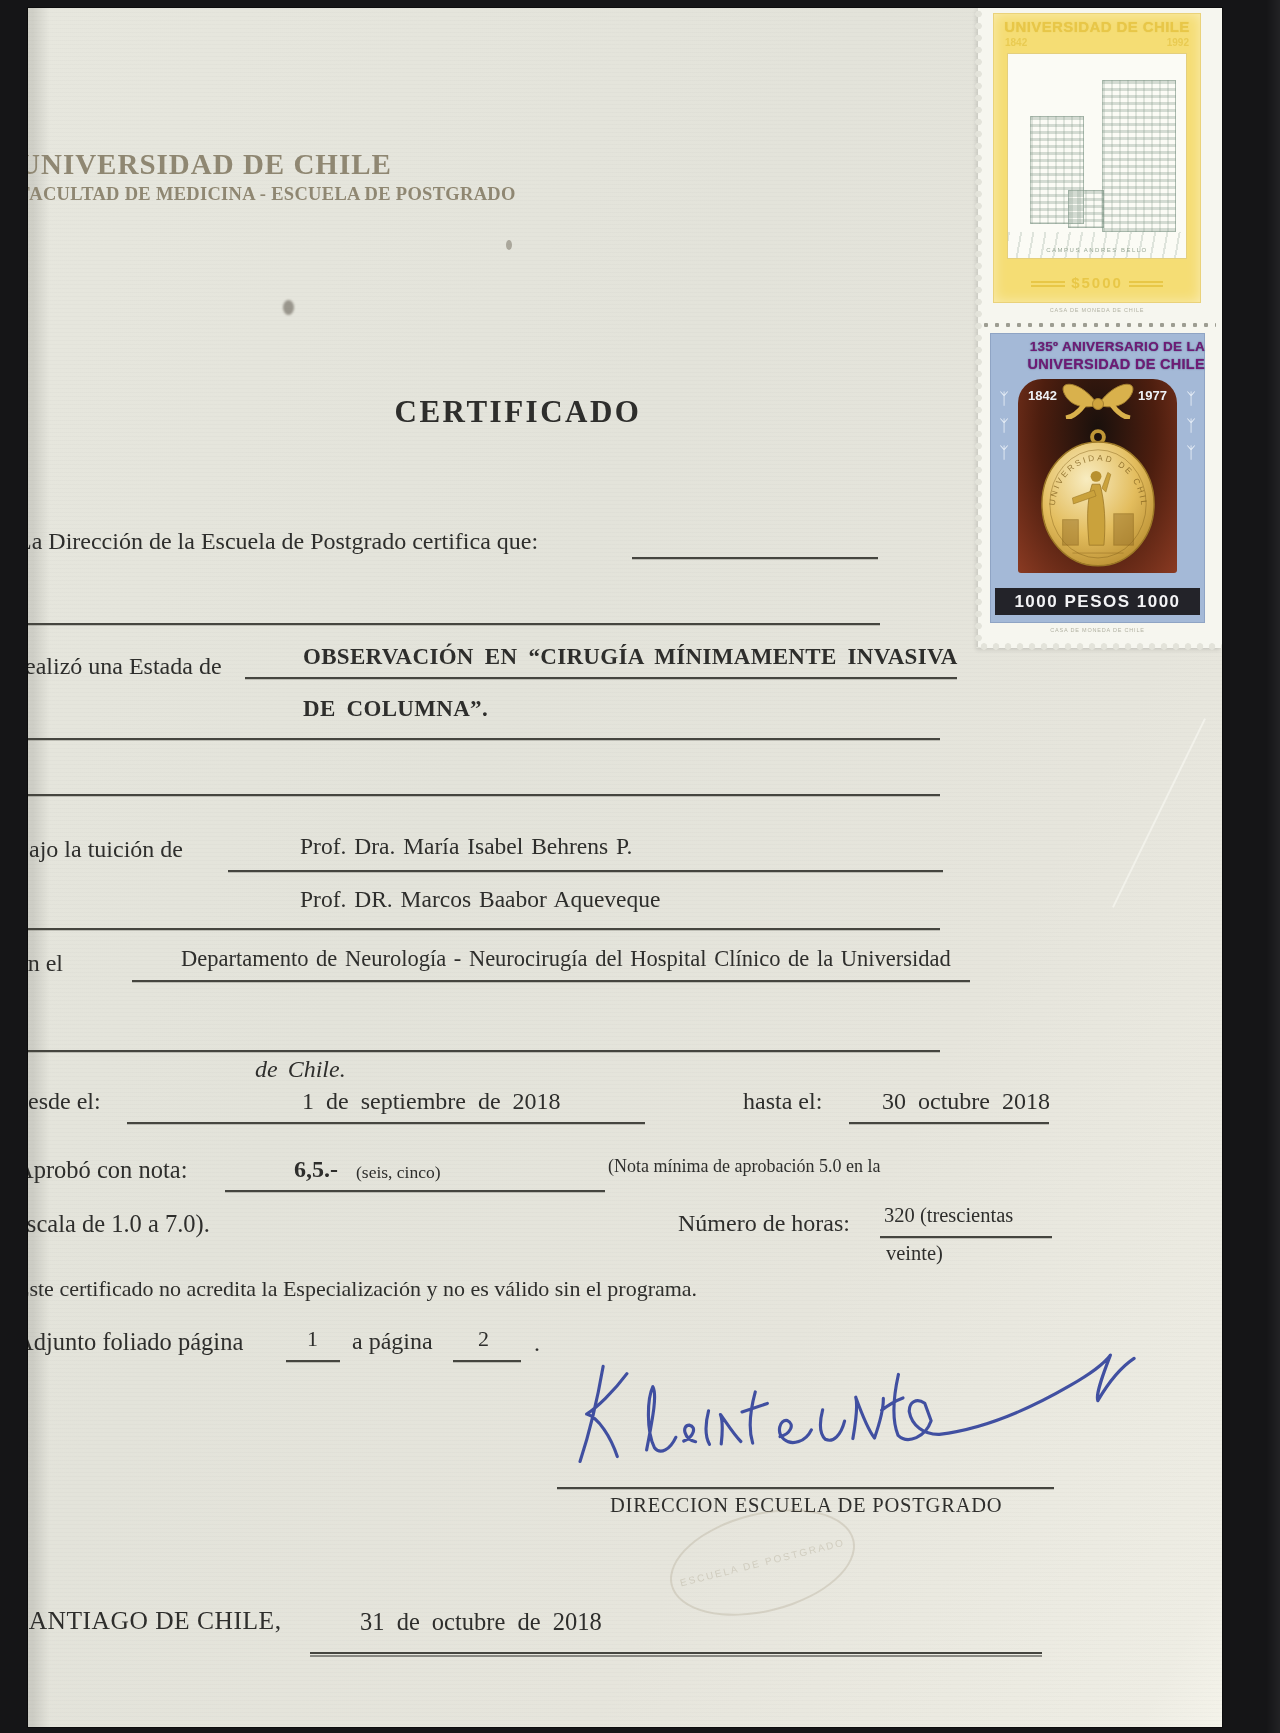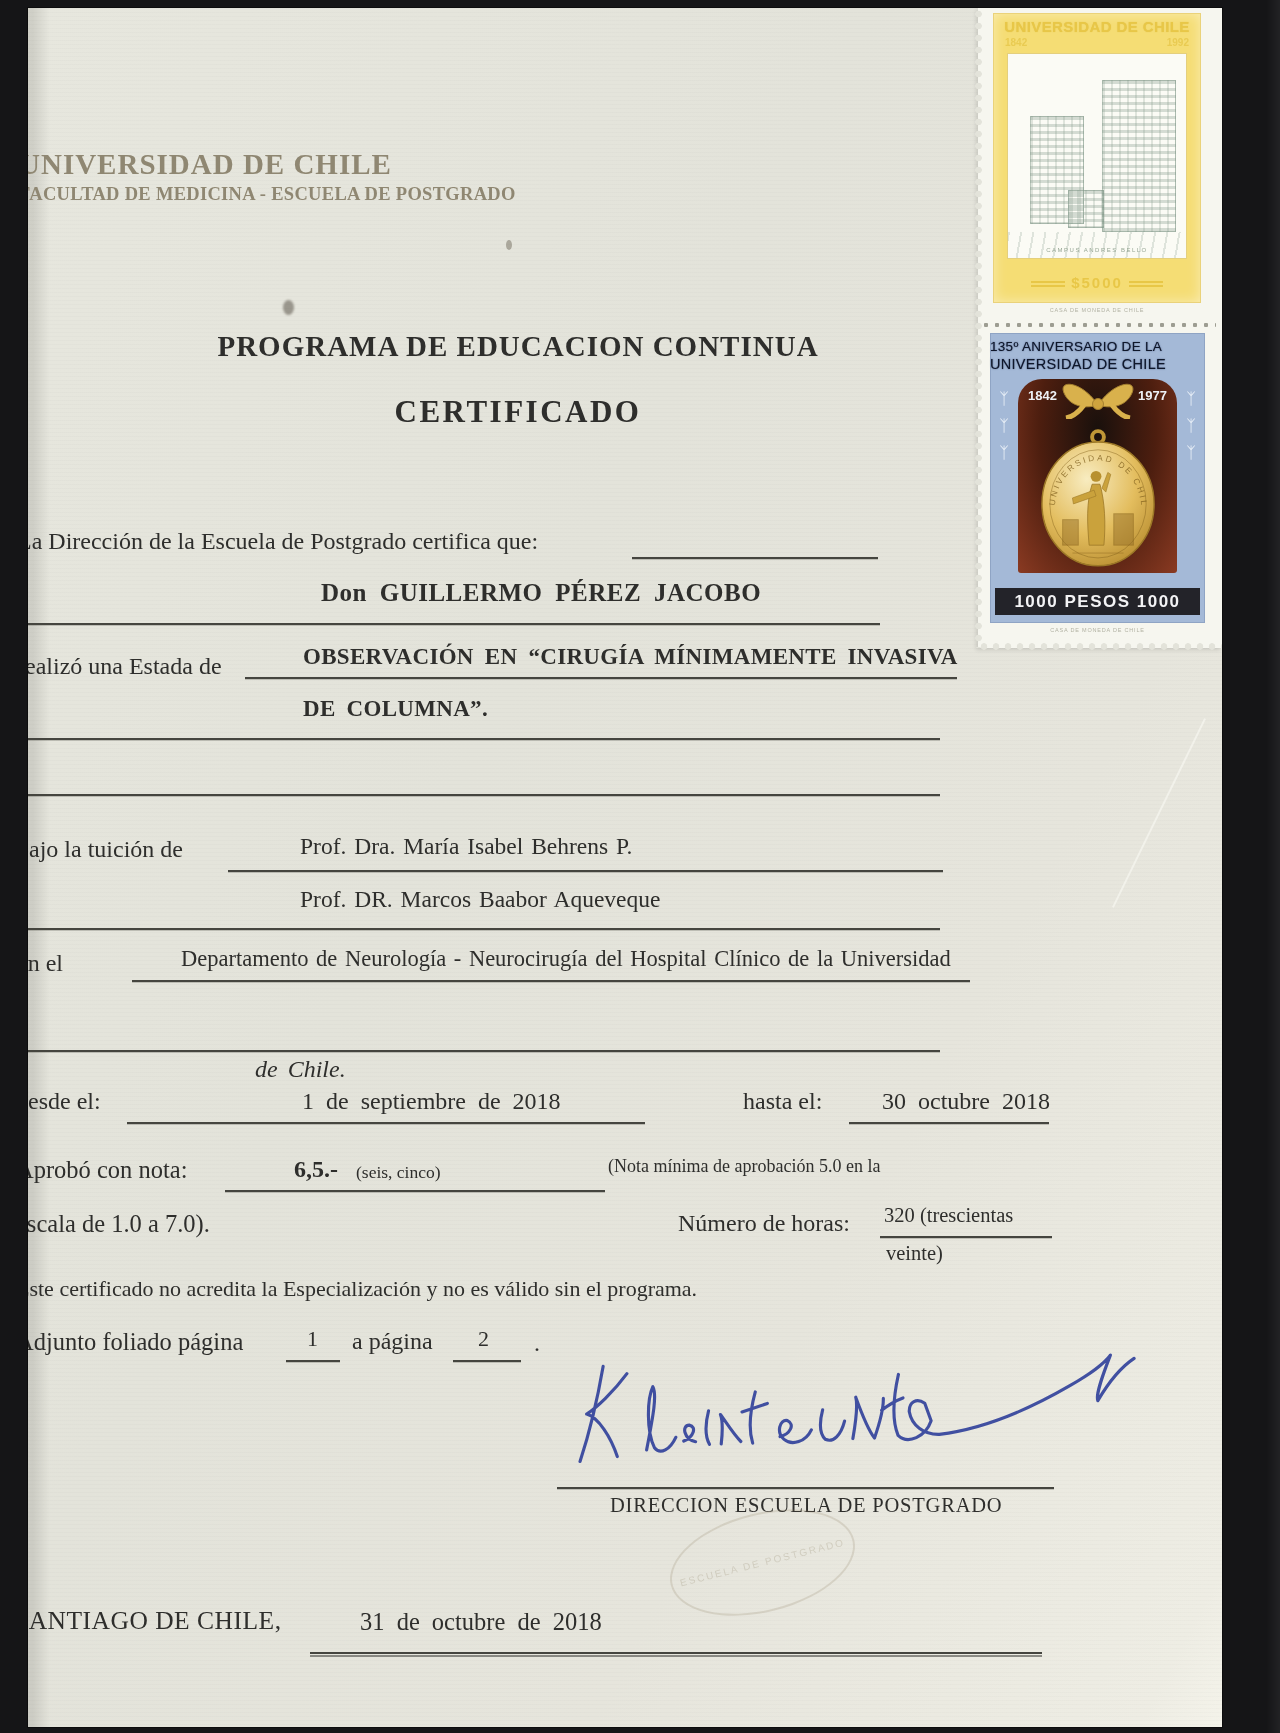--- a/index.html
+++ b/index.html
@@ -47,22 +47,22 @@
   .sy .val{position:absolute;bottom:12px;width:100%;text-align:center;font-size:15px;
       font-weight:bold;color:#e8c747;letter-spacing:2px;}
   .sy .val::before,.sy .val::after{content:"";display:inline-block;width:34px;height:7px;
       vertical-align:middle;margin:0 6px;
       background:repeating-linear-gradient(to bottom,#e8c747 0 2px,rgba(0,0,0,0) 2px 4px);}
   .printer{position:absolute;bottom:-10px;width:100%;text-align:center;font-size:5.5px;
       letter-spacing:.8px;color:#b2b2a3;}
   
   .sb{position:absolute;left:962px;top:325px;width:215px;height:290px;background:#a4b9d7;
       box-shadow:inset 0 0 0 1px #8fa4c4;}
-  .sb .tt{position:absolute;width:100%;text-align:left;font-weight:normal;font-size:13.5px;
-      letter-spacing:.3px;color:#0f172a;text-shadow:0 0 1px #4d5e82,0 0 2px rgba(77,94,130,.5);}
+  .sb .tt{position:absolute;width:100%;text-align:right;font-weight:bold;font-size:13.5px;
+      letter-spacing:.3px;color:#701a75;text-shadow:0 0 1px #4d5e82,0 0 2px rgba(77,94,130,.5);}
   .sb .panel{position:absolute;left:28px;top:46px;width:159px;height:194px;
       border-radius:24px 24px 3px 3px;
       background:radial-gradient(ellipse at 50% 26%,#19100c 0%,#4d1e0f 52%,#8a3a22 100%);}
   .sb .yr{position:absolute;top:9px;font-family:"Liberation Sans",sans-serif;
       font-size:13px;font-weight:bold;color:#eef1f6;}
   .wheat{position:absolute;top:52px;width:22px;text-align:center;color:rgba(246,249,253,.9);
       font-size:16px;line-height:27px;}
   .sb .band{position:absolute;left:5px;right:5px;bottom:8px;height:27px;background:#232329;
       color:#f3f3f5;font-family:"Liberation Sans",sans-serif;font-weight:bold;font-size:17px;
       letter-spacing:1.5px;text-align:center;line-height:27px;}
@@ -77,27 +77,25 @@
 </style>
 </head>
 <body>
 
 <div id="page">
   <div class="paper">
 
     <div class="t b olive" style="left:-9px;top:140px;font-size:29px;letter-spacing:1px;">UNIVERSIDAD DE CHILE</div>
     <div class="t b olive" style="left:-9px;top:176px;font-size:18.5px;letter-spacing:.3px;">FACULTAD DE MEDICINA - ESCUELA DE POSTGRADO</div>
 
-    <div class="t b center" style="left:60px;top:322px;width:860px;font-size:29px;letter-spacing:1px;">PROGRAMA DE EDUCACION CONTINUA</div>
     <div class="t b center" style="left:60px;top:386px;width:860px;font-size:31px;letter-spacing:2.5px;">CERTIFICADO</div>
 
     <div class="t" style="left:-11px;top:520px;font-size:24px;">La Dirección de la Escuela de Postgrado certifica que:</div>
     <div class="rule" style="left:604px;top:549px;width:246px;"></div>
 
-    <div class="t b" style="left:293px;top:571px;font-size:25px;letter-spacing:.5px;word-spacing:6px;">Don  GUILLERMO PÉREZ JACOBO</div>
     <div class="rule" style="left:0;top:615px;width:852px;"></div>
 
     <div class="t" style="left:-11px;top:645px;font-size:24px;">realizó una Estada de</div>
     <div class="t b" style="left:275px;top:636px;font-size:23px;letter-spacing:.3px;word-spacing:5px;">OBSERVACIÓN EN “CIRUGÍA MÍNIMAMENTE INVASIVA</div>
     <div class="rule" style="left:217px;top:669px;width:712px;"></div>
     <div class="t b" style="left:275px;top:688px;font-size:23px;letter-spacing:.3px;word-spacing:5px;">DE COLUMNA”.</div>
     <div class="rule" style="left:0;top:730px;width:912px;"></div>
 
     <div class="rule" style="left:0;top:786px;width:912px;"></div>
 

